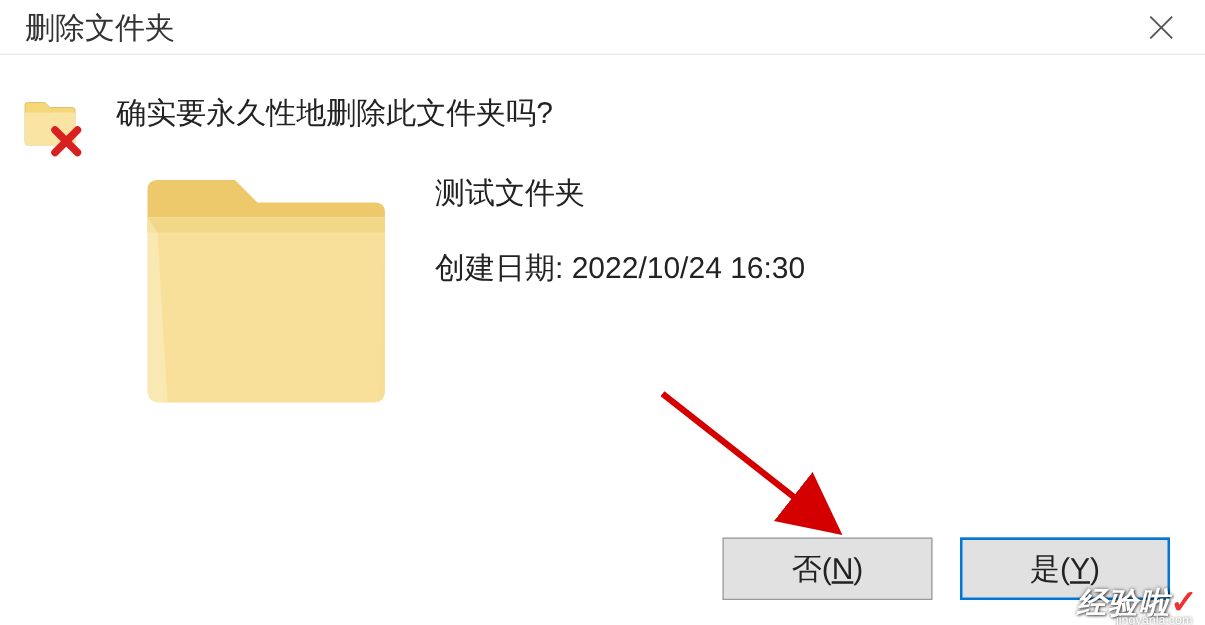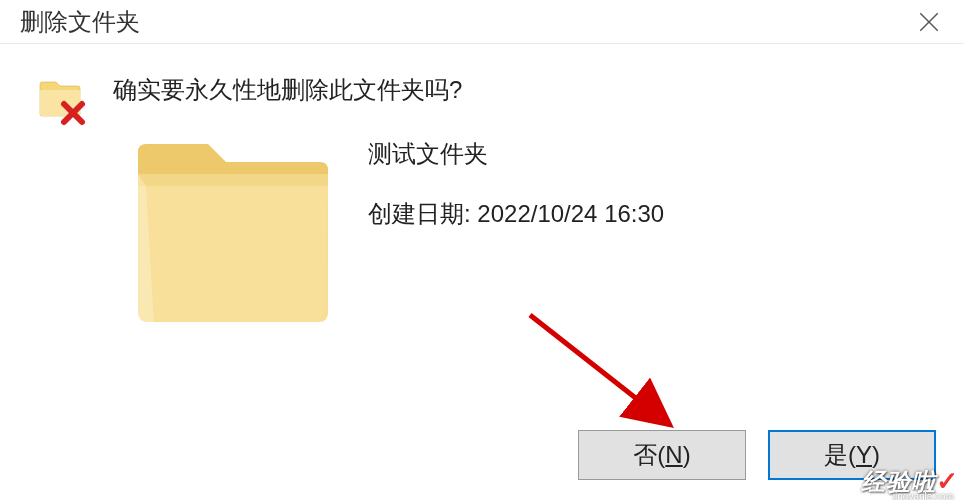--- a/index.html
+++ b/index.html
@@ -34,21 +34,21 @@
       display: flex;
       align-items: center;
       justify-content: center;
       cursor: pointer;
     }
     .close-btn svg {
       width: 20px;
       height: 20px;
     }
     .content {
-      padding: 30px 30px 20px 38px;
+      padding: 30px 30px 20px 18px;
       display: flex;
       align-items: flex-start;
     }
     .icon-col {
       flex: 0 0 auto;
       margin-right: 25px;
       margin-top: 4px;
     }
     .folder-delete-icon {
       position: relative;

